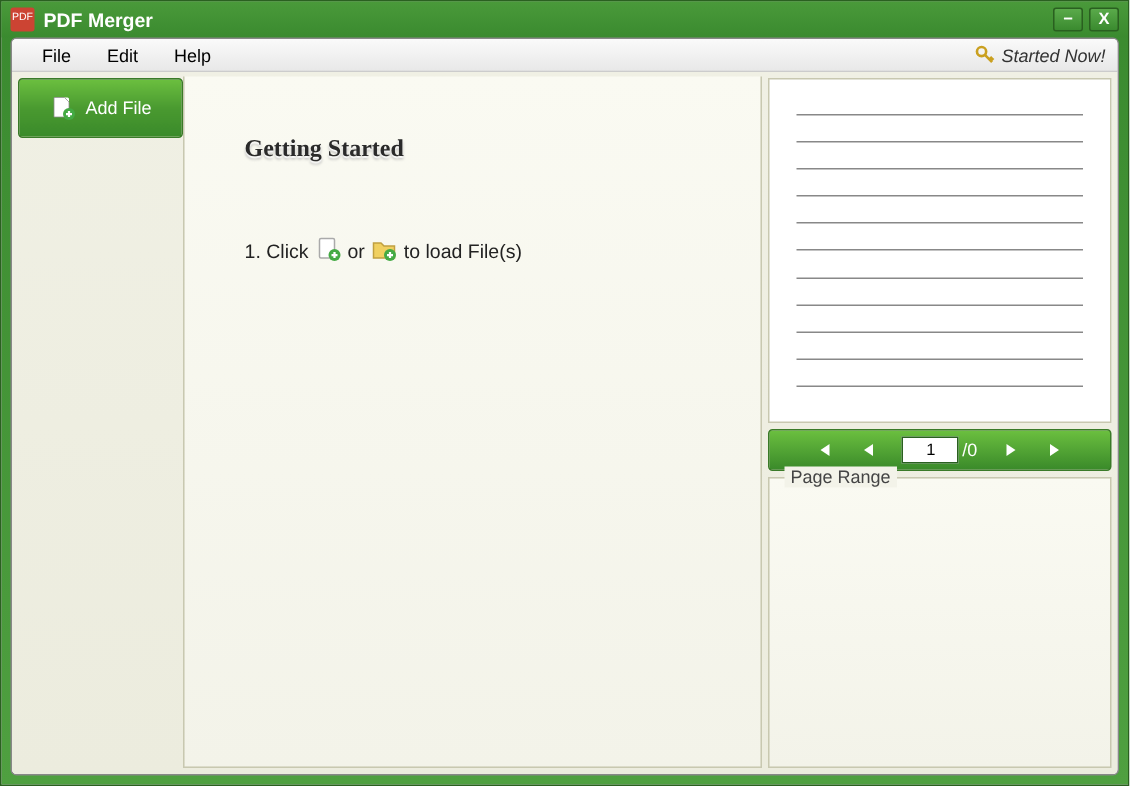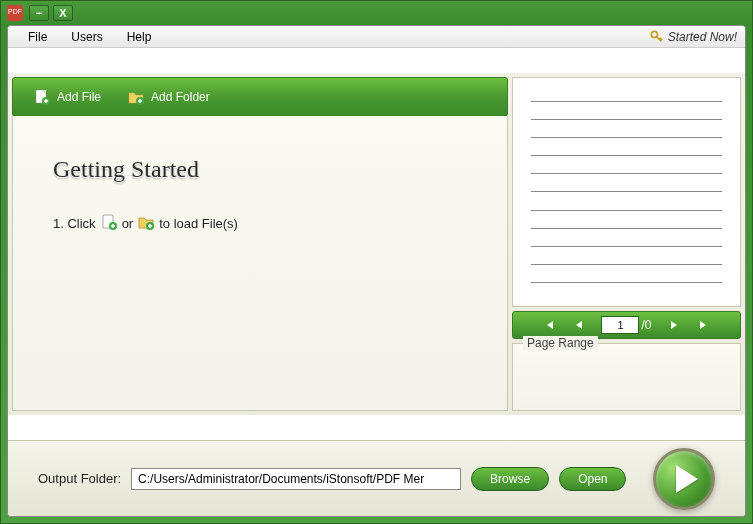--- a/index.html
+++ b/index.html
@@ -4,32 +4,32 @@
 <style>
 * { box-sizing: border-box; margin: 0; padding: 0; }
 body { font-family: Arial, sans-serif; font-size: 12px; background: #fff; }
 .window { width: 753px; height: 524px; background: linear-gradient(to bottom, #3a8a2f 0%, #4fa040 100%); border: 1px solid #2a6020; position: relative; }
 .titlebar { height: 24px; background: linear-gradient(to bottom, #4a9a3a 0%, #3a8a2f 100%); display: flex; align-items: center; padding: 0 6px; color: #fff; }
 .titlebar-icon { width: 16px; height: 16px; background: #c43; border-radius: 2px; margin-right: 6px; display: inline-block; position: relative; }
 .titlebar-icon::after { content: 'PDF'; font-size: 7px; position: absolute; top: 3px; left: 1px; color: #fff; }
 .titlebar-text { font-weight: bold; font-size: 13px; flex: 1; }
 .win-controls { display: flex; gap: 4px; }
 .win-btn { width: 20px; height: 16px; background: linear-gradient(to bottom, #5aaa4a, #3a8a2f); border: 1px solid #2a6020; border-radius: 2px; display: flex; align-items: center; justify-content: center; color: #fff; font-weight: bold; font-size: 11px; cursor: pointer; }
-.content-wrap { margin: 0 6px 6px 6px; background: #fff; border: 1px solid #888; height: 492px; border-radius: 4px; overflow: hidden; display: flex; flex-direction: column; gap: 25px; }
+.content-wrap { margin: 0 6px 6px 6px; background: #fff; border: 1px solid #888; height: 492px; border-radius: 4px; overflow: hidden; display: flex; flex-direction: column; }
 .menubar { height: 22px; background: linear-gradient(to bottom, #fafafa, #e8e8e8); border-bottom: 1px solid #ccc; display: flex; align-items: center; padding: 0 8px; }
 .menu-item { padding: 2px 12px; cursor: pointer; }
 .register { margin-left: auto; display: flex; align-items: center; font-style: italic; color: #333; cursor: pointer; }
 .key-icon { width: 14px; height: 14px; margin-right: 4px; display: inline-block; }
 .main-area { flex: 1; display: flex; padding: 4px; gap: 4px; background: linear-gradient(to bottom, #f0f0e4, #ececde); }
-.left-pane { width: 496px; display: flex; flex-direction: column; }
+.left-pane { width: 496px; display: flex; }
 .toolbar { height: 40px; background: linear-gradient(to bottom, #6bbf3f 0%, #4a9a30 50%, #3a8a2a 100%); border: 1px solid #3a7a28; border-radius: 3px; display: flex; align-items: center; padding: 0 10px; gap: 6px; }
 .tool-btn { display: flex; align-items: center; gap: 6px; padding: 4px 10px; color: #fff; cursor: pointer; border-radius: 3px; }
 .tool-icon { width: 18px; height: 18px; display: inline-block; }
 .content-body { flex: 1; background: linear-gradient(to bottom, #fafaf2, #f3f3e9); border: 1px solid #c8c8b0; border-top: none; margin-top: -1px; padding: 40px 40px 20px 40px; }
-.heading { font-family: Georgia, serif; font-size: 24px; font-weight: normal; color: #2a2a2a; text-shadow: 0 1px 1px #fff, 0 2px 2px #aaa; margin-bottom: 30px; }
+.heading { font-family: Georgia, serif; font-size: 16px; font-weight: bold; color: #2a2a2a; text-shadow: 0 1px 1px #fff, 0 2px 2px #aaa; margin-bottom: 48px; }
 .step { font-size: 13px; color: #222; margin-bottom: 20px; display: flex; align-items: flex-end; gap: 4px; }
 .inline-icon { width: 18px; height: 18px; display: inline-block; vertical-align: middle; }
 .play-icon { width: 34px; height: 34px; border-radius: 50%; background: radial-gradient(circle at 30% 30%, #8fd060, #4a9a30); border: 2px solid #3a7a28; display: inline-flex; align-items: center; justify-content: center; margin: 0 6px; }
 .play-icon::after { content: ''; border-left: 12px solid #fff; border-top: 8px solid transparent; border-bottom: 8px solid transparent; margin-left: 3px; }
 .right-pane { flex: 1; display: flex; flex-direction: column; gap: 4px; }
 .preview-box { height: 230px; background: #fff; border: 1px solid #c8c8b0; padding: 14px 18px; display: flex; flex-direction: column; justify-content: space-around; }
 .preview-line { height: 1px; background: #888; }
 .pager-bar { height: 28px; background: linear-gradient(to bottom, #6bbf3f, #3a8a2a); border: 1px solid #3a7a28; border-radius: 3px; display: flex; align-items: center; justify-content: center; gap: 18px; color: #fff; }
 .pager-btn { cursor: pointer; color: #fff; font-size: 13px; display: flex; align-items: center; }
 .pager-input { width: 38px; height: 18px; border: 1px solid #2a6020; text-align: center; font-size: 11px; }
@@ -42,29 +42,30 @@
 .big-play { width: 62px; height: 62px; border-radius: 50%; background: radial-gradient(circle at 30% 30%, #a0e070, #4a9a30 60%, #2a6a1a); border: 3px solid #8a8a6a; box-shadow: 0 2px 6px rgba(0,0,0,0.3), inset 0 2px 4px rgba(255,255,255,0.4); display: flex; align-items: center; justify-content: center; cursor: pointer; margin-left: auto; }
 .big-play::after { content: ''; border-left: 22px solid #fff; border-top: 14px solid transparent; border-bottom: 14px solid transparent; margin-left: 6px; filter: drop-shadow(0 1px 1px rgba(0,0,0,0.3)); }
 svg { display: block; }
 </style>
 </head>
 <body>
 
 <div class="window">
   <div class="titlebar">
     <span class="titlebar-icon"></span>
+    <span class="titlebar-text">PDF Merger</span>
     <div class="win-controls">
       <div class="win-btn">−</div>
       <div class="win-btn">X</div>
     </div>
   </div>
   <div class="content-wrap">
     <div class="menubar">
       <div class="menu-item">File</div>
-      <div class="menu-item">Users</div>
+      <div class="menu-item">Edit</div>
       <div class="menu-item">Help</div>
       <div class="register">
         <span class="key-icon">
           <svg viewBox="0 0 16 16">
               <circle cx="5" cy="5" r="3.5" fill="none" stroke="#caa020" stroke-width="2"></circle>
               <path d="M7 7 L13 13 M11 11 L13 9 M12 12 L14 10" stroke="#caa020" stroke-width="2" fill="none"></path>
             </svg>
         </span>
         <span>Started  Now!</span>
       </div>
@@ -75,30 +76,20 @@
           <div class="tool-btn">
             <span class="tool-icon">
               <svg viewBox="0 0 18 18">
                   <rect x="3" y="2" width="10" height="13" rx="1" fill="#fff"></rect>
                   <path d="M3 2 h7 l3 3 v10 h-10 z" fill="#fff" stroke="#888" stroke-width="0.5"></path>
                   <circle cx="13" cy="13" r="4" fill="#4a4"></circle>
                   <path d="M13 11 v4 M11 13 h4" stroke="#fff" stroke-width="1.5"></path>
                 </svg>
             </span>
             <span>Add File</span>
-          </div>
-          <div class="tool-btn">
-            <span class="tool-icon">
-              <svg viewBox="0 0 18 18">
-                  <path d="M2 5 h5 l2 2 h7 v8 h-14 z" fill="#f0d060" stroke="#c0a040" stroke-width="0.5"></path>
-                  <circle cx="13" cy="13" r="4" fill="#4a4"></circle>
-                  <path d="M13 11 v4 M11 13 h4" stroke="#fff" stroke-width="1.5"></path>
-                </svg>
-            </span>
-            <span>Add Folder</span>
           </div>
         </div>
         <div class="content-body">
           <div class="heading">Getting Started</div>
           <div class="step">
             <span>1. Click</span>
             <span class="inline-icon">
               <svg viewBox="0 0 18 18">
                   <rect x="3" y="2" width="10" height="13" rx="1" fill="#fff" stroke="#aaa"></rect>
                   <circle cx="13" cy="13" r="4" fill="#4a4"></circle>
@@ -155,21 +146,14 @@
               <svg width="12" height="12" viewBox="0 0 12 12">
                 <path d="M10 2 v8 M2 2 L8 6 L2 10 z" fill="#fff"></path>
               </svg>
             </span>
         </div>
         <div class="page-range-box">
           <span class="page-range-label">Page Range</span>
         </div>
       </div>
     </div>
-    <div class="footer">
-      <span class="footer-label">Output Folder:</span>
-      <input class="folder-input" value="C:/Users/Administrator/Documents/iStonsoft/PDF Mer" style="">
-      <button class="pill-btn">Browse</button>
-      <button class="pill-btn">Open</button>
-      <div class="big-play"></div>
-    </div>
   </div>
 </div>
 
 </body></html>

